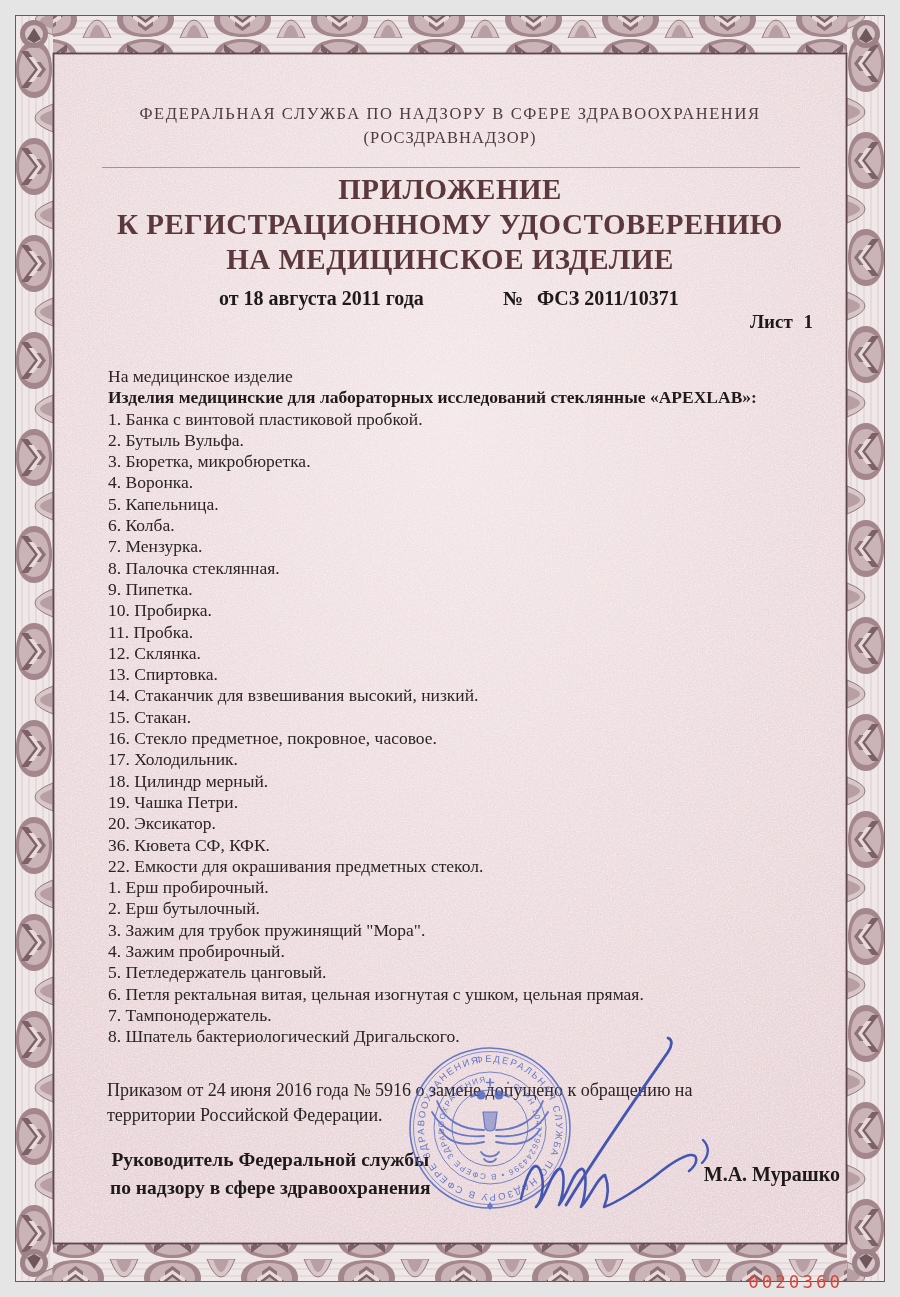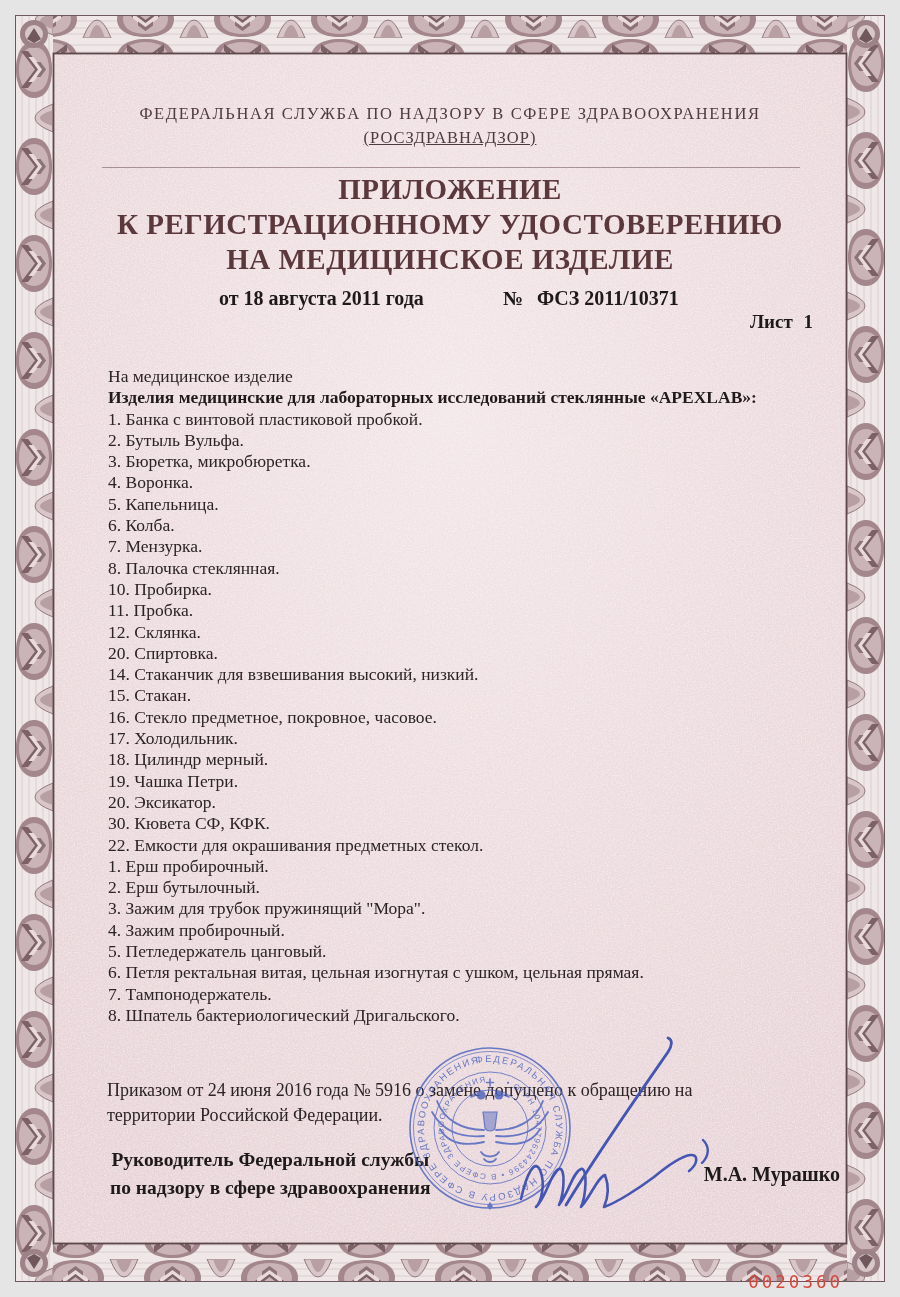--- a/index.html
+++ b/index.html
@@ -11,21 +11,21 @@
     font-family:"Liberation Serif", serif;
   }
   .frame-svg{position:absolute;left:0;top:0;width:900px;height:1297px;}
   .overlay-svg{position:absolute;left:0;top:0;width:900px;height:1297px;pointer-events:none;}
   .content{position:absolute;left:0;top:0;width:900px;height:1297px;}
   .agency{
     position:absolute;left:0;width:900px;text-align:center;
     font-size:16.5px;letter-spacing:1.6px;color:#4e3a40;
   }
   .agency1{top:104px;}
-  .agency2{top:128px;letter-spacing:1px;text-decoration:underline;}
+  .agency2{top:128px;letter-spacing:1px;}
   .head-rule{
     position:absolute;left:102px;top:167px;width:698px;height:0;
     border-top:1px solid rgba(105,80,86,.55);
   }
   .doc-title{
     position:absolute;left:0;width:900px;text-align:center;
     font-weight:bold;font-size:29px;letter-spacing:.5px;color:#5b383c;
   }
   .t1{top:173px;}
   .t2{top:208px;}
@@ -164,32 +164,33 @@
       <div>
 
       <div class="line">1. Банка с винтовой пластиковой пробкой.</div>
           <div class="line">2. Бутыль Вульфа.</div>
           <div class="line">3. Бюретка, микробюретка.</div>
           <div class="line">4. Воронка.</div>
           <div class="line">5. Капельница.</div>
           <div class="line">6. Колба.</div>
           <div class="line">7. Мензурка.</div>
           <div class="line">8. Палочка стеклянная.</div>
+          <div class="line">9. Пипетка.</div>
           <div class="line">10. Пробирка.</div>
           <div class="line">11. Пробка.</div>
           <div class="line">12. Склянка.</div>
-          <div class="line">20. Спиртовка.</div>
+          <div class="line">13. Спиртовка.</div>
           <div class="line">14. Стаканчик для взвешивания высокий, низкий.</div>
           <div class="line">15. Стакан.</div>
           <div class="line">16. Стекло предметное, покровное, часовое.</div>
           <div class="line">17. Холодильник.</div>
           <div class="line">18. Цилиндр мерный.</div>
           <div class="line">19. Чашка Петри.</div>
           <div class="line">20. Эксикатор.</div>
-          <div class="line">30. Кювета СФ, КФК.</div>
+          <div class="line">36. Кювета СФ, КФК.</div>
           <div class="line">22. Емкости для окрашивания предметных стекол.</div>
         </div>
       <div>
 
       <div class="line">1. Ерш пробирочный.</div>
           <div class="line">2. Ерш бутылочный.</div>
           <div class="line">3. Зажим для трубок пружинящий "Мора".</div>
           <div class="line">4. Зажим пробирочный.</div>
           <div class="line">5. Петледержатель цанговый.</div>
           <div class="line">6. Петля ректальная витая, цельная изогнутая с ушком, цельная прямая.</div>

